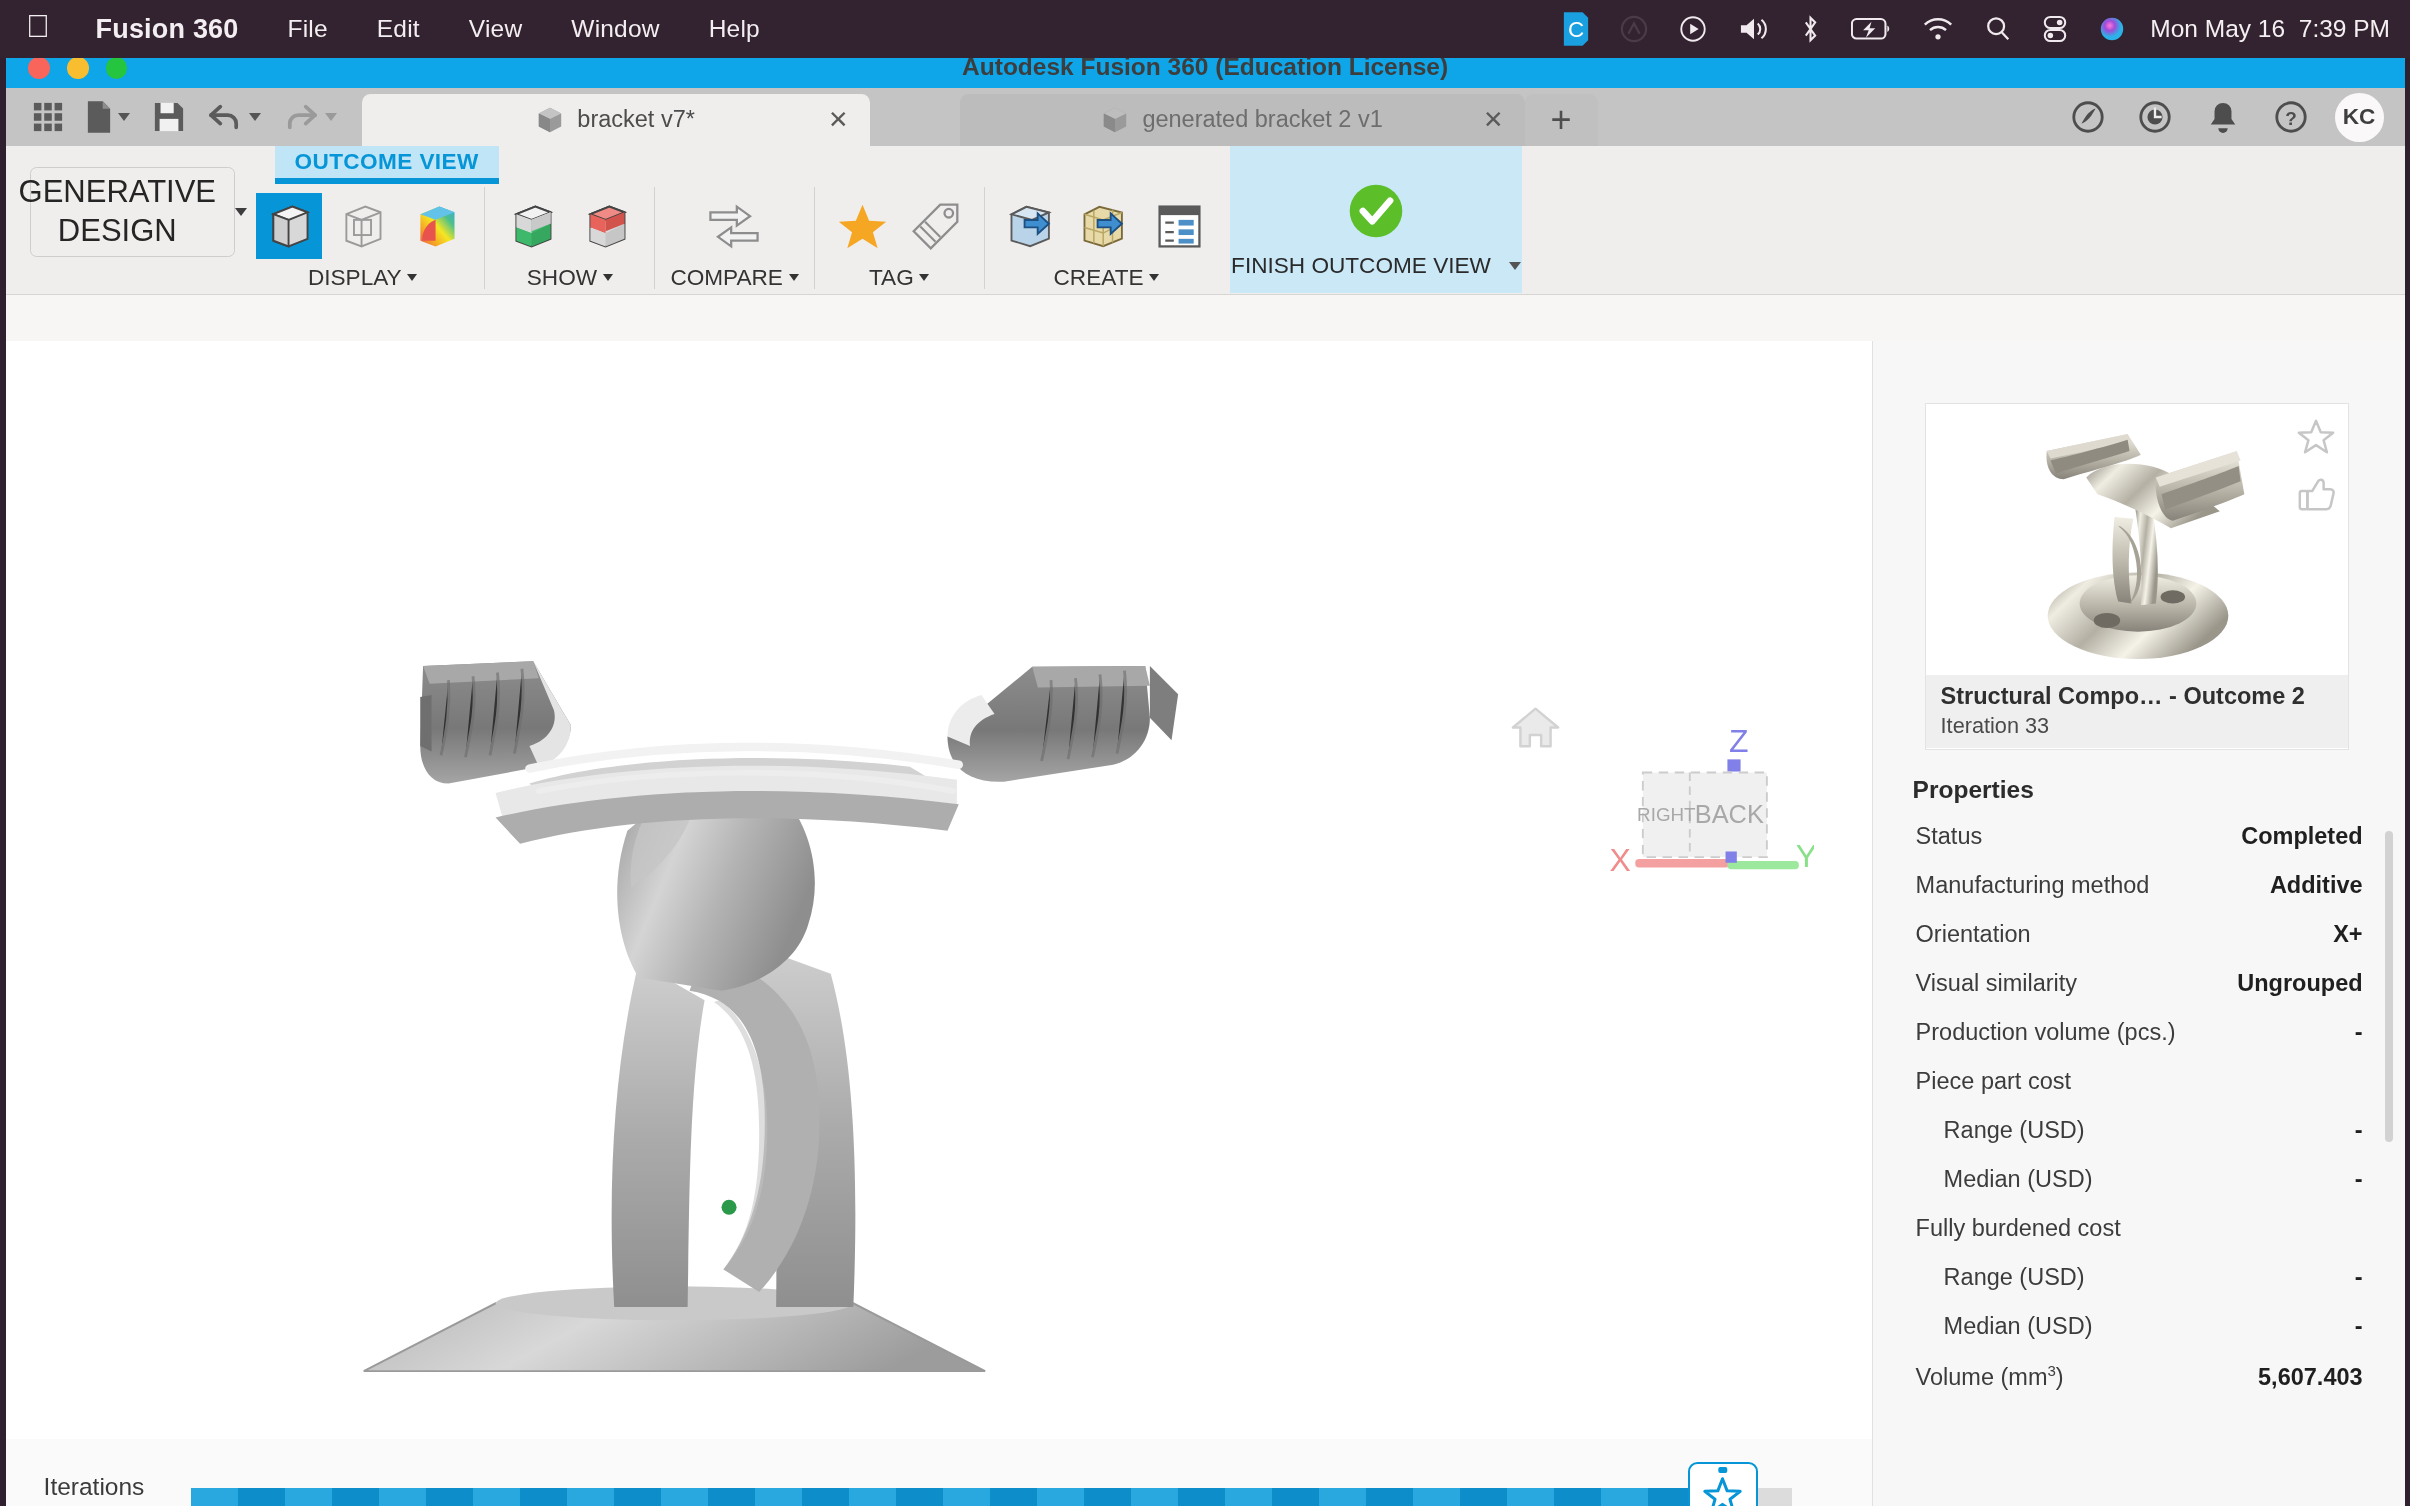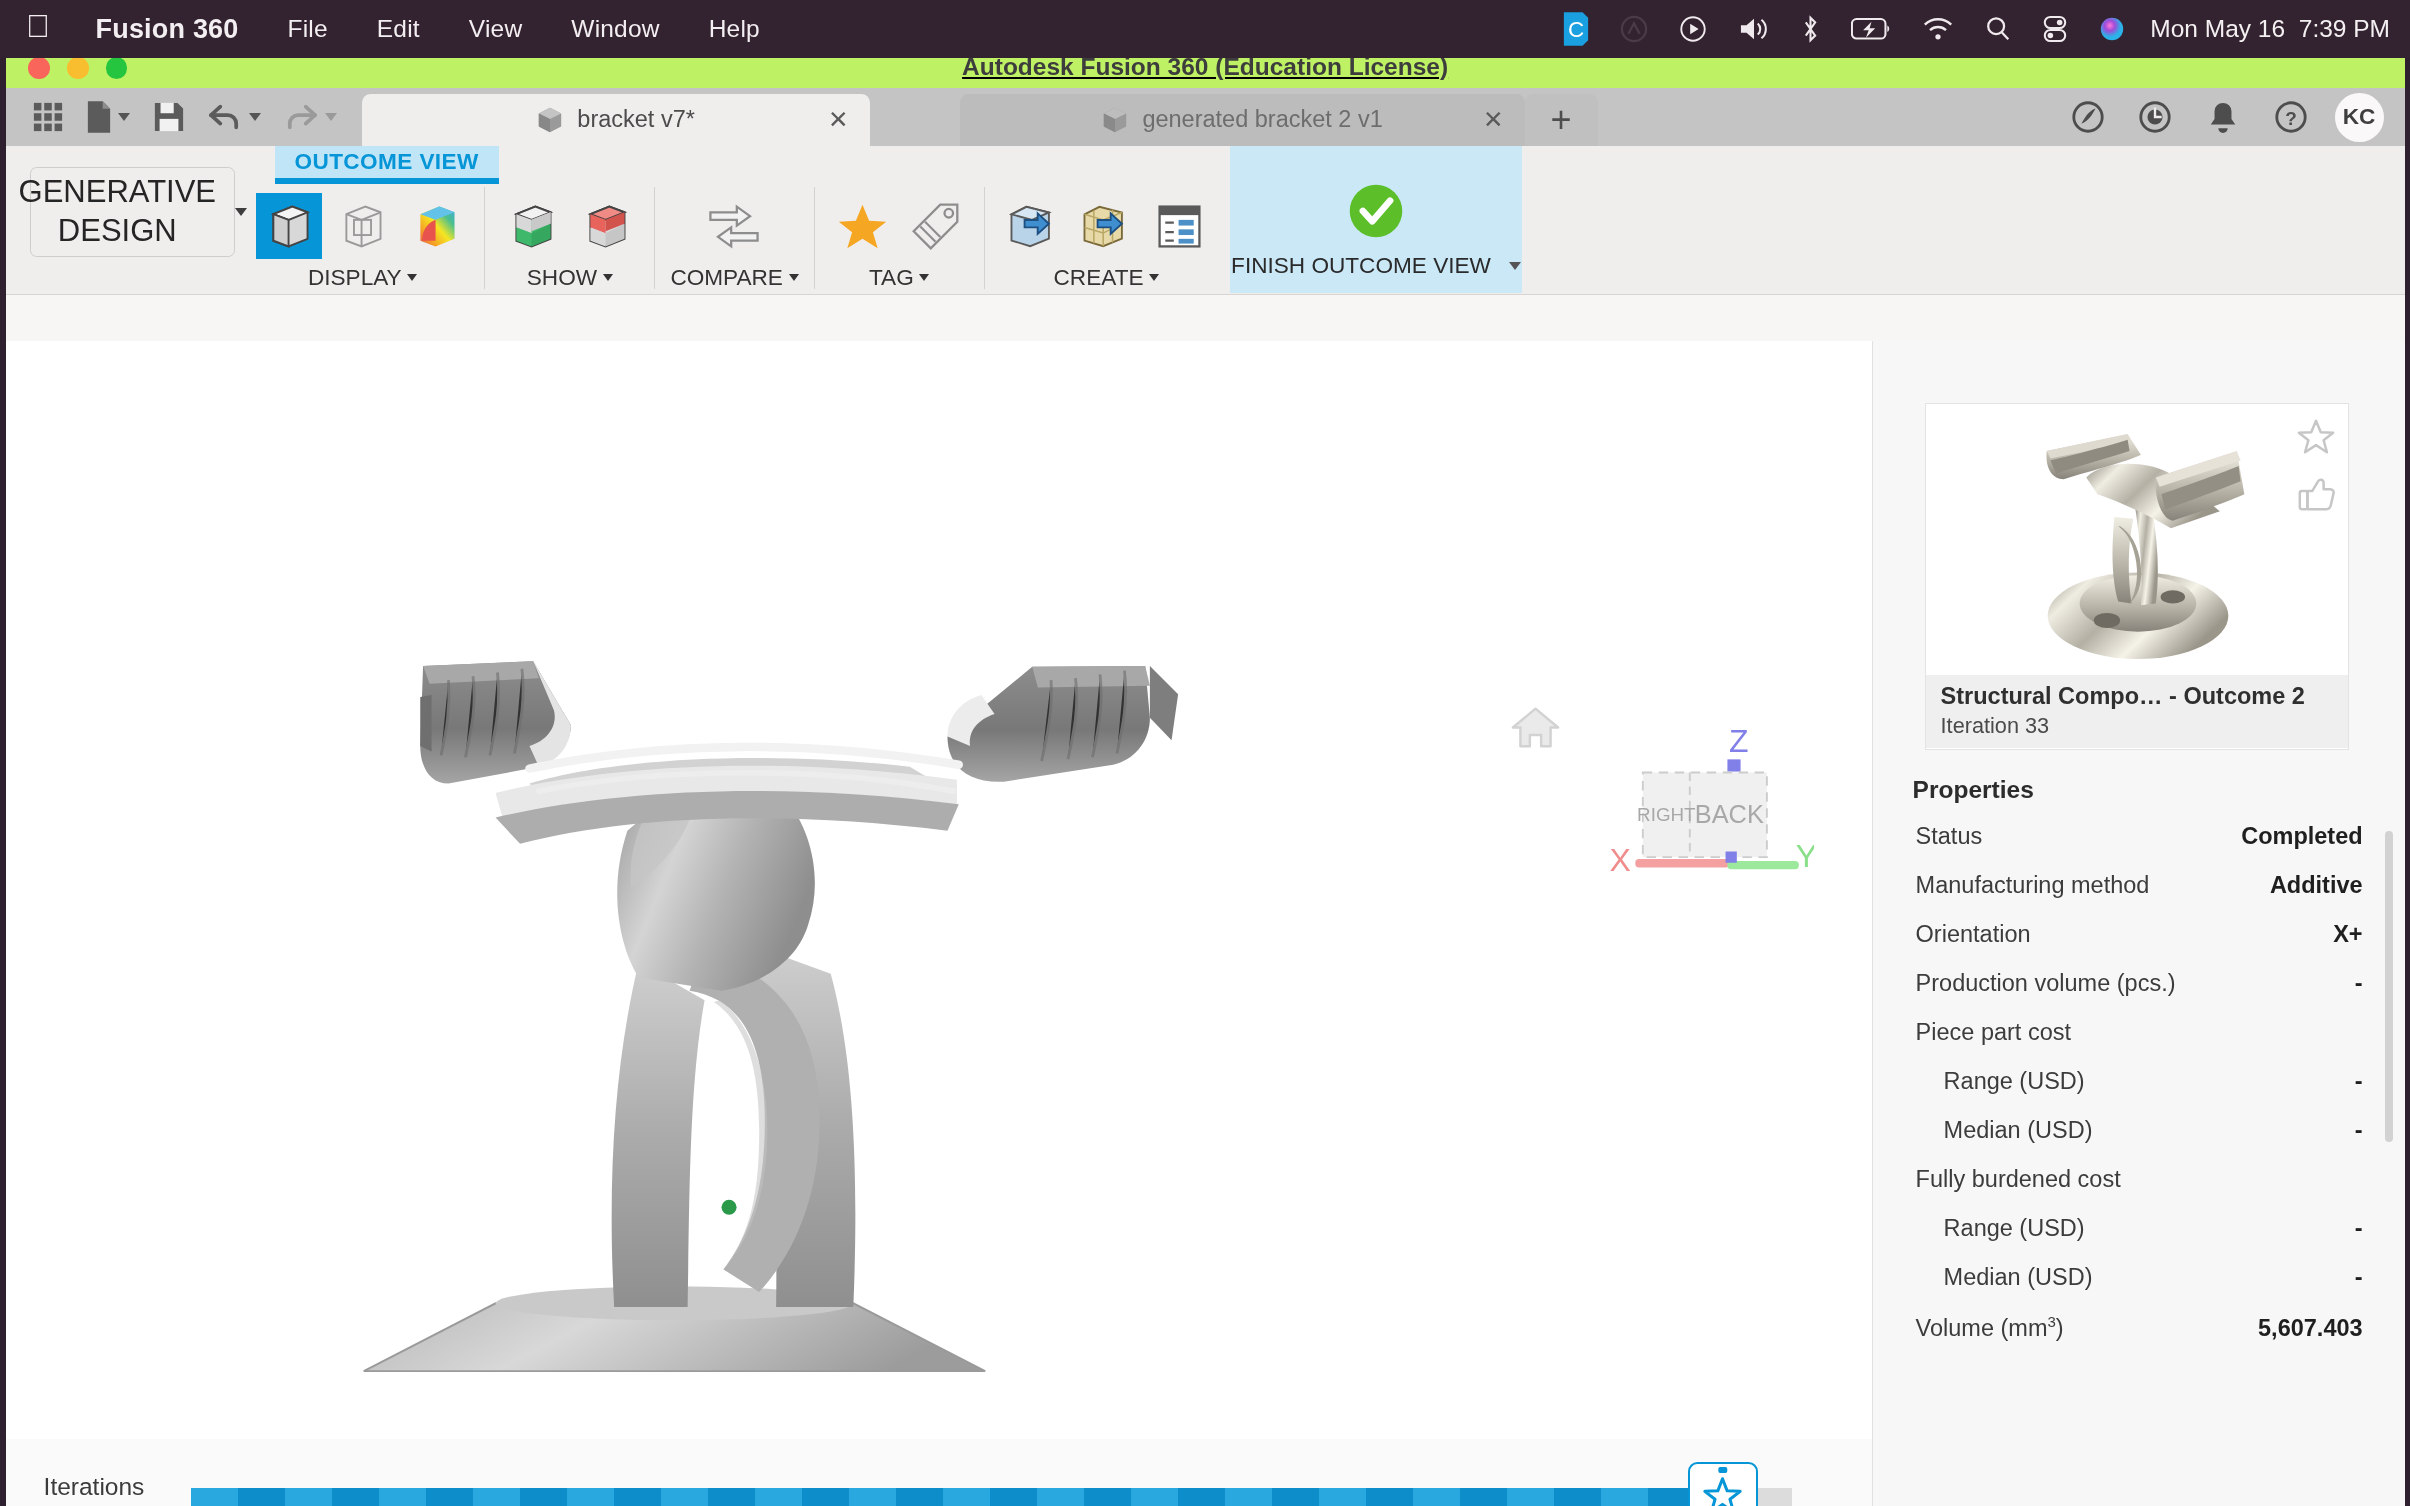--- a/index.html
+++ b/index.html
@@ -32,22 +32,22 @@
     position: absolute; top: 45px; left: 5.6px; width: 2399px; height: 1461px;
     background: #f7f6f5;
     border-radius: 15px 15px 0 0;
     overflow: hidden;
     z-index: 10;
   }
 
   
   #titlebar {
     position: relative; height: 43px; width: 100%;
-    background: #bef264;
-    display: flex; align-items: center; justify-content: center; text-decoration: underline;
+    background: #0ea5e9;
+    display: flex; align-items: center; justify-content: center;
   }
   .lights { position: absolute; left: 22.6px; top: 12.2px; display: flex; gap: 17px; }
   .light { width: 21.7px; height: 21.7px; border-radius: 50%; }
   .l-red { background: #f9655b; }
   .l-yellow { background: #f9bd30; }
   .l-green { background: #25c53f; }
   #apptitle { font-size: 24.5px; font-weight: bold; color: #3d3d3d; }
 
   
   #tabsrow {
@@ -780,20 +780,24 @@
       </div>
       <div class="prow">
         <span class="pk">Manufacturing method</span>
         <span class="pv">Additive</span>
       </div>
       <div class="prow">
         <span class="pk">Orientation</span>
         <span class="pv">X+</span>
       </div>
       <div class="prow">
+        <span class="pk">Visual similarity</span>
+        <span class="pv">Ungrouped</span>
+      </div>
+      <div class="prow">
         <span class="pk">Production volume (pcs.)</span>
         <span class="pv">-</span>
       </div>
       <div class="prow">
         <span class="pk">Piece part cost</span>
         <span class="pv"></span>
       </div>
       <div class="prow indent">
         <span class="pk">Range (USD)</span>
         <span class="pv">-</span>

